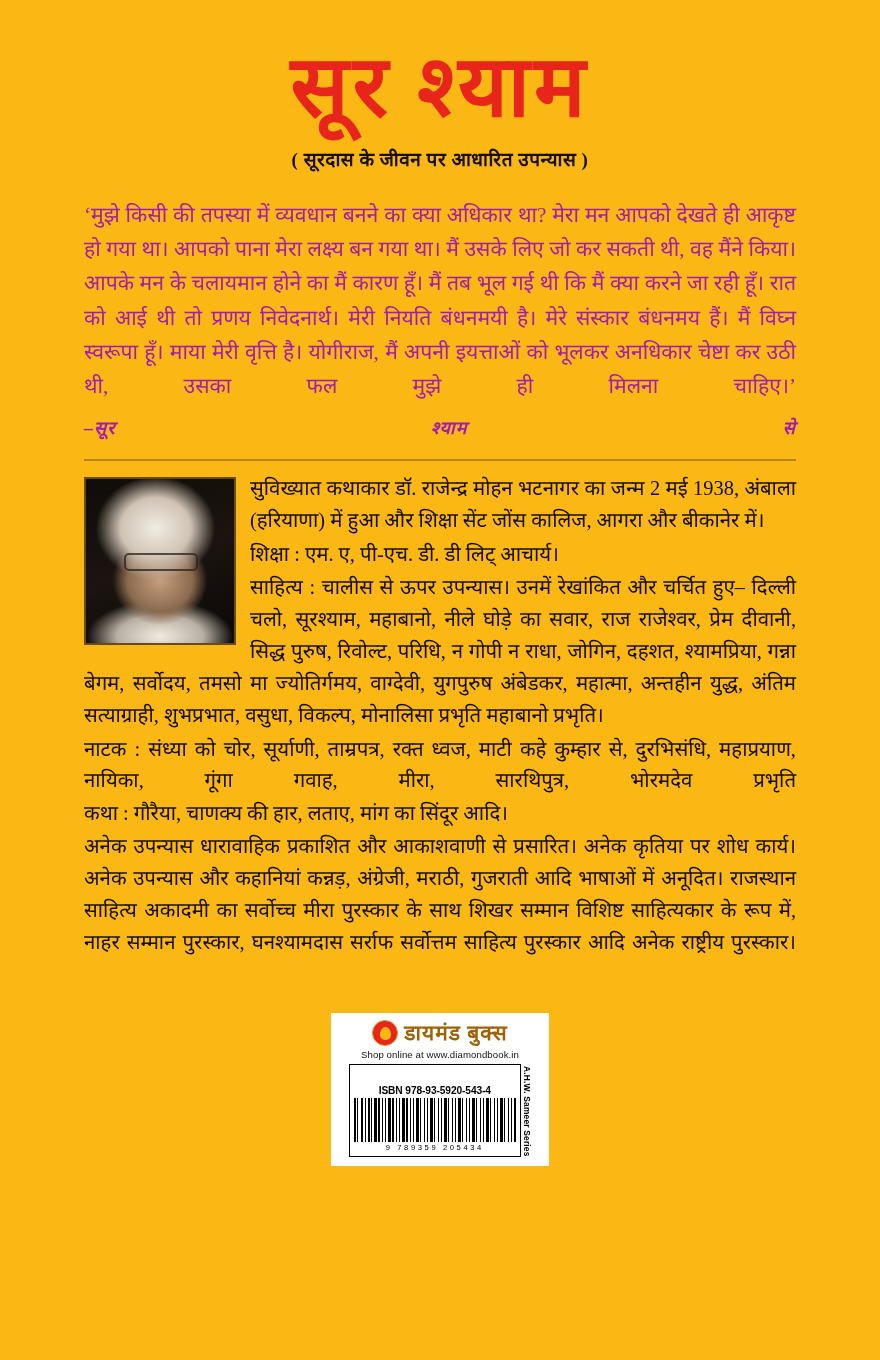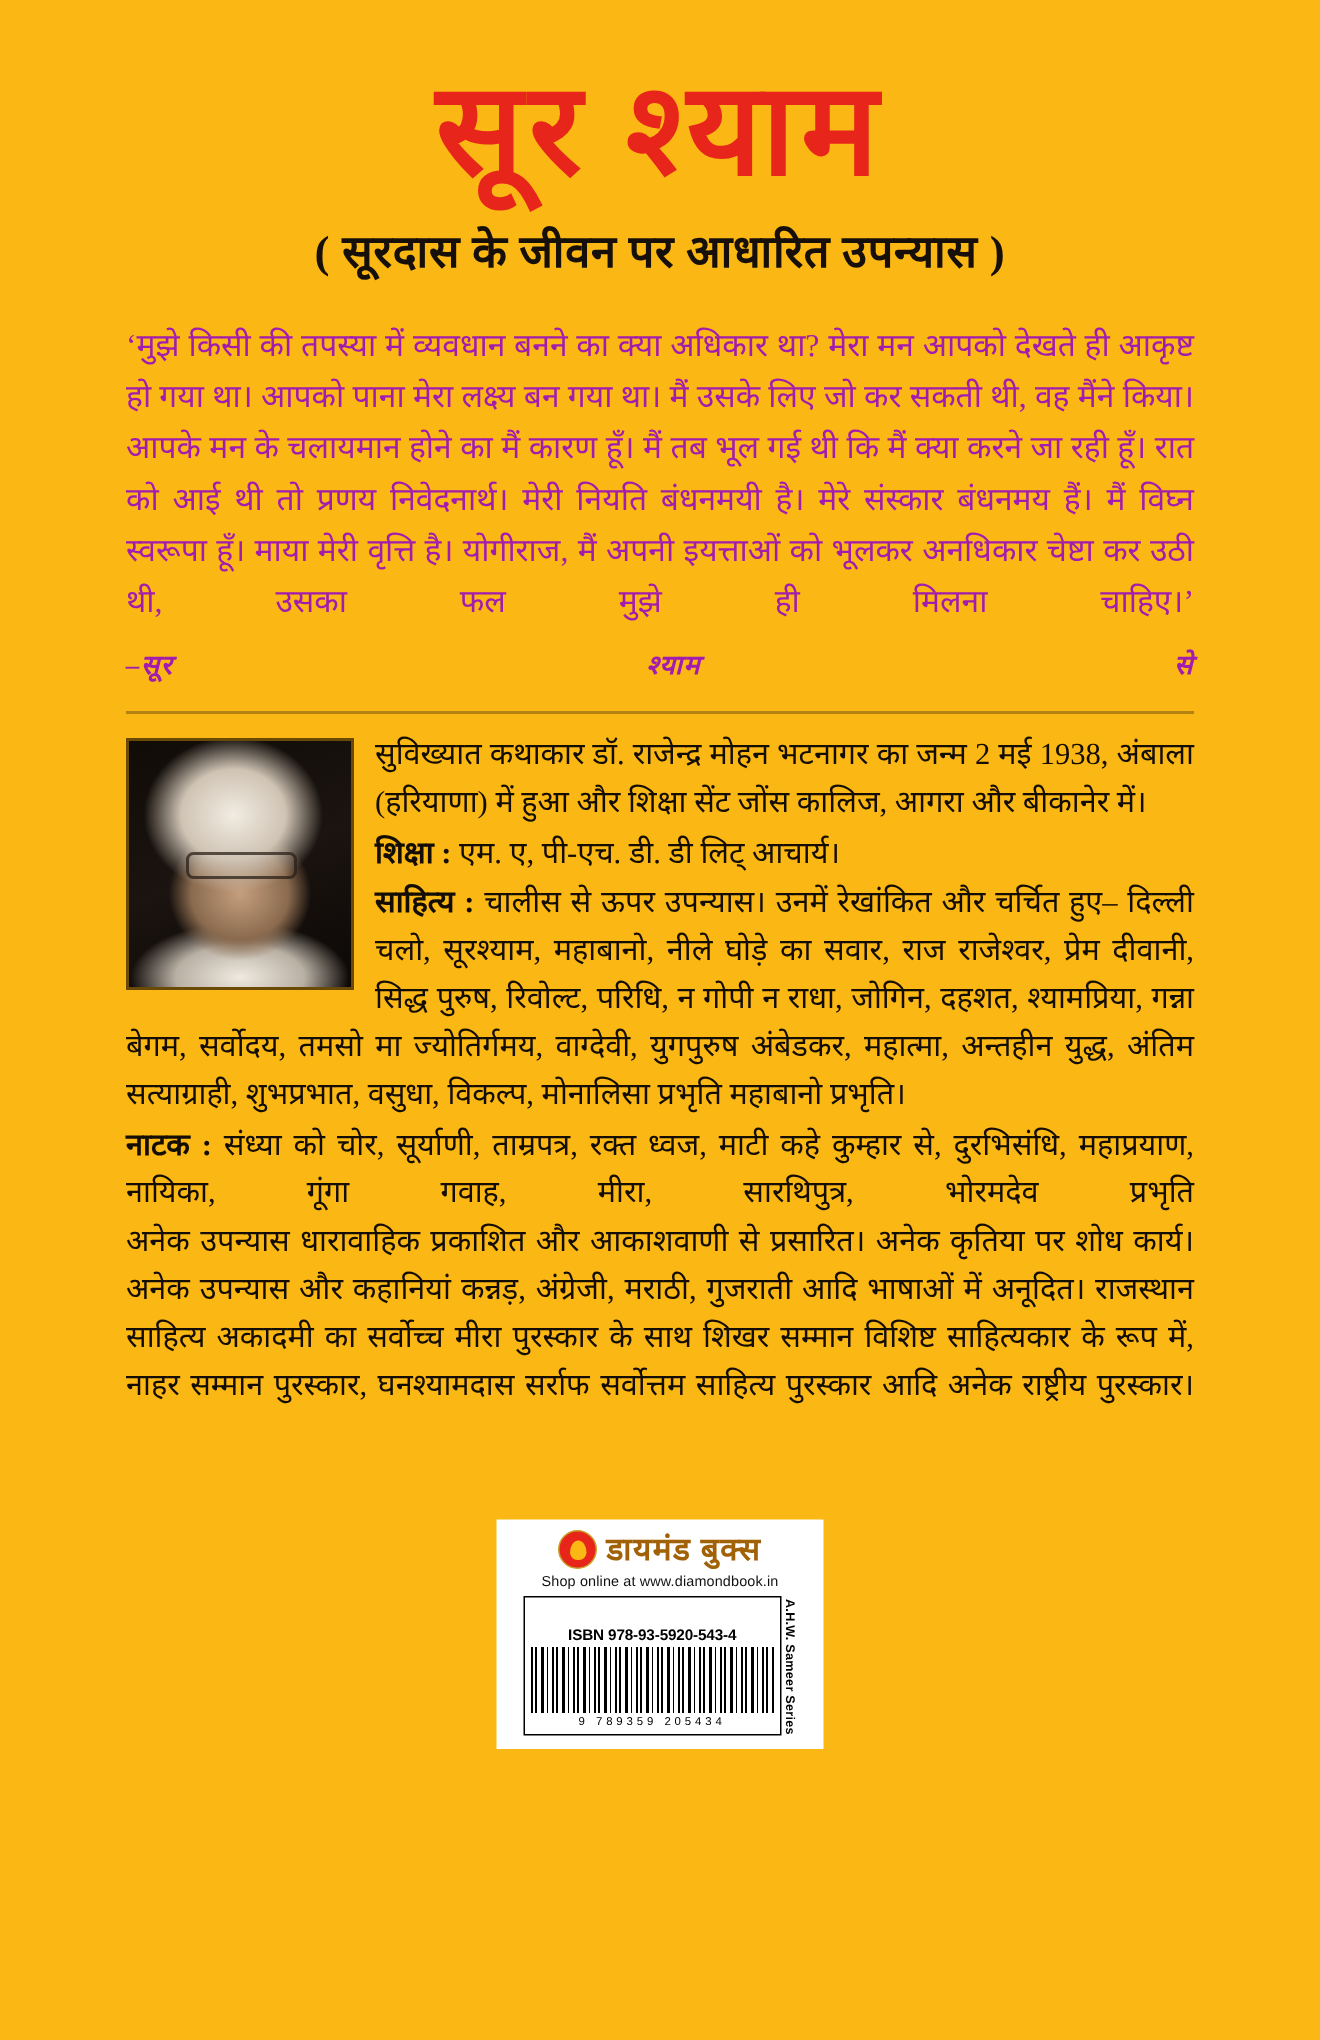--- a/index.html
+++ b/index.html
@@ -34,21 +34,21 @@
     font-family: "Liberation Serif", "DejaVu Serif", serif;
     font-size: 86px;
     line-height: 1.02;
     font-weight: 700;
     color: #E8251B;
     letter-spacing: 4px;
   }
 
   .book-subtitle {
     margin-top: 14px;
-    font-size: 30px;
+    font-size: 19px;
     font-weight: 700;
     color: #17100a;
     letter-spacing: 0.5px;
   }
 
   
   .quote-block {
     margin-top: 26px;
     font-size: 21.2px;
     line-height: 1.62;
@@ -106,21 +106,21 @@
     top: 45%;
     width: 50%;
     height: 11%;
     border: 2.5px solid #2a2018;
     border-radius: 5px;
     opacity: 0.75;
   }
 
   .bio-section p { margin-bottom: 2px; text-align: justify; }
   .bio-section p.flush { text-align: justify; text-align-last: left; }
-  .lbl { font-weight: 700; }
+  .lbl { font-weight: 400; }
 
   .works-section {
     font-size: 20.4px;
     line-height: 1.56;
     text-align: justify;
     color: #140d04;
   }
   .works-section p { text-align: justify; text-align-last: left; margin-bottom: 1px; }
   .works-section p.jst { text-align: justify; text-align-last: justify; }
 
@@ -264,20 +264,21 @@
     <div class="author-photo">
       <div class="glasses"></div>
     </div>
     <p>सुविख्यात कथाकार डॉ. राजेन्द्र मोहन भटनागर का जन्म 2 मई 1938, अंबाला (हरियाणा) में हुआ और शिक्षा सेंट जोंस कालिज, आगरा और बीकानेर में।</p>
     <p class="flush"><span class="lbl">शिक्षा :</span> <span>एम. ए, पी-एच. डी. डी लिट् आचार्य।</span></p>
     <p><span class="lbl">साहित्य :</span> <span>चालीस से ऊपर उपन्यास। उनमें रेखांकित और चर्चित हुए– दिल्ली चलो, सूरश्याम, महाबानो, नीले घोड़े का सवार, राज राजेश्वर, प्रेम दीवानी, सिद्ध पुरुष, रिवोल्ट, परिधि, न गोपी न राधा, जोगिन, दहशत, श्यामप्रिया, गन्ना बेगम, सर्वोदय, तमसो मा ज्योतिर्गमय, वाग्देवी, युगपुरुष अंबेडकर, महात्मा, अन्तहीन युद्ध, अंतिम सत्याग्राही, शुभप्रभात, वसुधा, विकल्प, मोनालिसा प्रभृति महाबानो प्रभृति।</span></p>
   </div>
 
   <div class="works-section">
     <p class="jst"><span class="lbl">नाटक :</span> <span>संध्या को चोर, सूर्याणी, ताम्रपत्र, रक्त ध्वज, माटी कहे कुम्हार से, दुरभिसंधि, महाप्रयाण, नायिका, गूंगा गवाह, मीरा, सारथिपुत्र, भोरमदेव प्रभृति</span></p>
+    <p><span class="lbl">कथा :</span> <span>गौरैया, चाणक्य की हार, लताए, मांग का सिंदूर आदि।</span></p>
     <p class="jst">अनेक उपन्यास धारावाहिक प्रकाशित और आकाशवाणी से प्रसारित। अनेक कृतिया पर शोध कार्य। अनेक उपन्यास और कहानियां कन्नड़, अंग्रेजी, मराठी, गुजराती आदि भाषाओं में अनूदित। राजस्थान साहित्य अकादमी का सर्वोच्च मीरा पुरस्कार के साथ शिखर सम्मान विशिष्ट साहित्यकार के रूप में, नाहर सम्मान पुरस्कार, घनश्यामदास सर्राफ सर्वोत्तम साहित्य पुरस्कार आदि अनेक राष्ट्रीय पुरस्कार।</p>
   </div>
 
   <div class="publisher-wrap">
     <div class="publisher-panel">
       <div class="pub-logo-row">
         <div class="pub-mark">
           <div class="flame"></div>
         </div>
         <div class="pub-name">डायमंड बुक्स</div>

